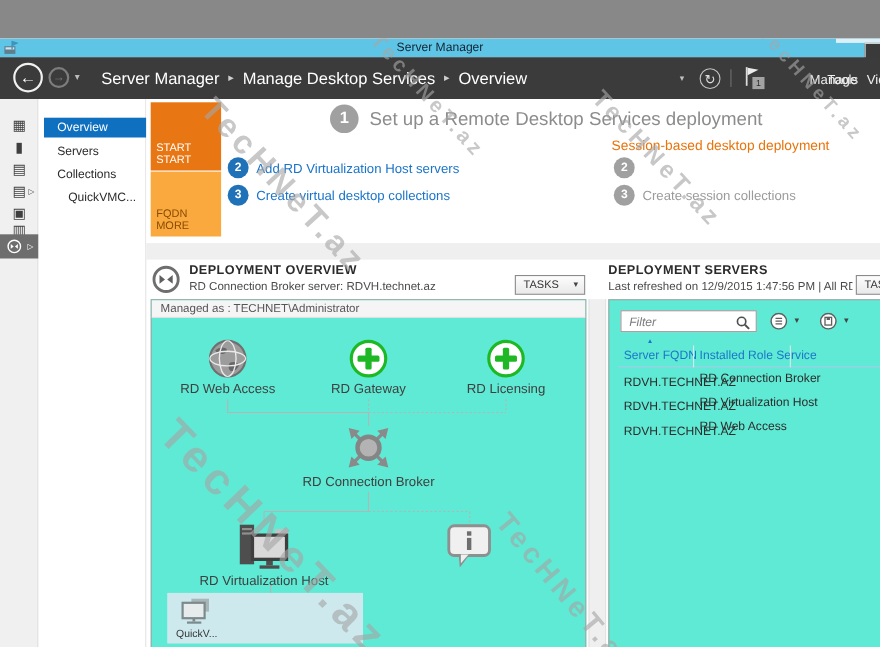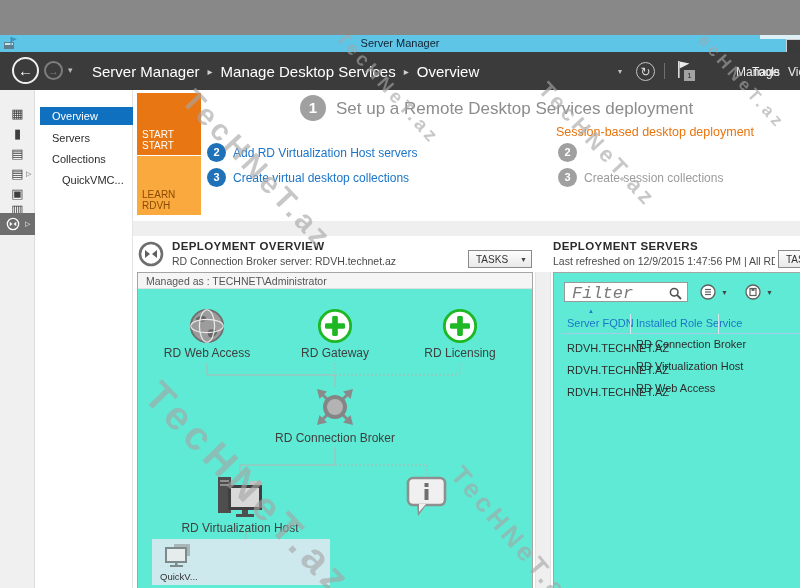--- a/index.html
+++ b/index.html
@@ -39,22 +39,22 @@
   .tasksbtn .lbl{padding:0 7px;} .tasksbtn .dv{width:1px;height:100%;background:#b5b5b5;}
   .tasksbtn .car{padding:0 5px;font-size:7px;color:#444;}
   .panel{box-sizing:border-box;border:1px solid #a5a5a5;background:#5eead4;}
   .managedbar{box-sizing:border-box;background:#f5f5f5;border-bottom:1px solid #e0e0e0;
               font-size:10.5px;color:#555;line-height:16px;padding-left:8px;}
   .nodelabel{font-size:12px;color:#404040;text-align:center;white-space:nowrap;}
   .collection{background:#cde9ee;}
   .colllabel{font-size:9.5px;color:#333;white-space:nowrap;}
   
   .filterwrap{box-sizing:border-box;border:1px solid #999;background:#fff;}
-  .filterwrap input{border:0;outline:none;width:96px;height:16px;margin:1px 0 0 5px;font-size:17px;
-                    font-family:Liberation Mono, monospace;color:#333;background:transparent;}
+  .filterwrap input{border:0;outline:none;width:96px;height:16px;margin:1px 0 0 5px;font-size:11px;
+                    font-family:Liberation Sans, sans-serif;color:#333;background:transparent;}
   .filterwrap input::placeholder{font-style:italic;color:#7a7a7a;}
   .colhead{font-size:11px;color:#1c76c8;white-space:nowrap;cursor:pointer;}
   .cell{font-size:11px;color:#2d2d2d;white-space:nowrap;}
   .vline{background:#dbe6ef;width:1px;}
   .hdrunder{border-bottom:1px solid #a8cbe8;}
   
   .wm{color:#a6a6a6;opacity:.62;letter-spacing:4px;white-space:nowrap;z-index:60;
       transform-origin:left top;pointer-events:none;font-weight:bold;}
   .gap{background:#efefef;border-left:1px solid #e2e2e2;border-right:1px solid #e2e2e2;box-sizing:border-box;}
   svg{display:block;}
@@ -136,21 +136,21 @@
     <div class="abs navitem" style="left:5px;top:39px;">Servers</div>
     <div class="abs navitem" style="left:5px;top:60px;">Collections</div>
     <div class="abs navitem" style="left:15px;top:81px;">QuickVMC...</div>
   </div>
 
   <div class="abs" style="left:133px;top:55px;width:667px;height:131px;background:#fff;">
     <div class="abs qs-tab-top" style="left:4px;top:3px;width:64px;height:62px;">
       <div class="abs" style="left:5px;bottom:4px;font-size:10px;">START START</div>
     </div>
     <div class="abs qs-tab-bot" style="left:4px;top:66px;width:64px;height:59px;">
-      <div class="abs" style="left:5px;bottom:4px;font-size:10px;">LEARN RDVH</div>
+      <div class="abs" style="left:5px;bottom:4px;font-size:10px;">FQDN MORE</div>
     </div>
 
     <div class="abs stepc gray" style="left:167px;top:5px;width:26px;height:26px;font-size:15px;line-height:26px;">1</div>
     <div class="abs qs-heading" style="left:203px;top:9px;">Set up a Remote Desktop Services deployment</div>
 
     <div class="abs stepc blue" style="left:74px;top:53px;width:19px;height:19px;font-size:11px;line-height:19px;">2</div>
     <div class="abs steplink" style="left:100px;top:56px;">Add RD Virtualization Host servers</div>
     <div class="abs stepc blue" style="left:74px;top:78px;width:19px;height:19px;font-size:11px;line-height:19px;">3</div>
     <div class="abs steplink" style="left:100px;top:81px;">Create virtual desktop collections</div>
 

